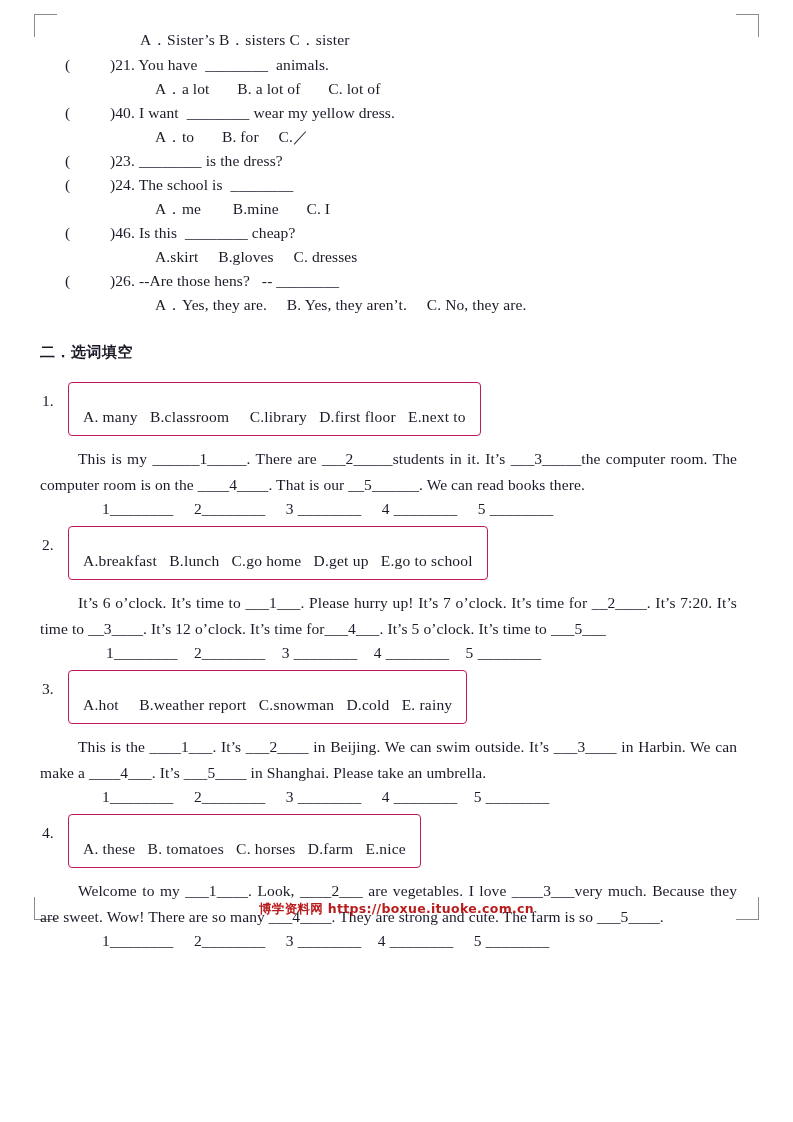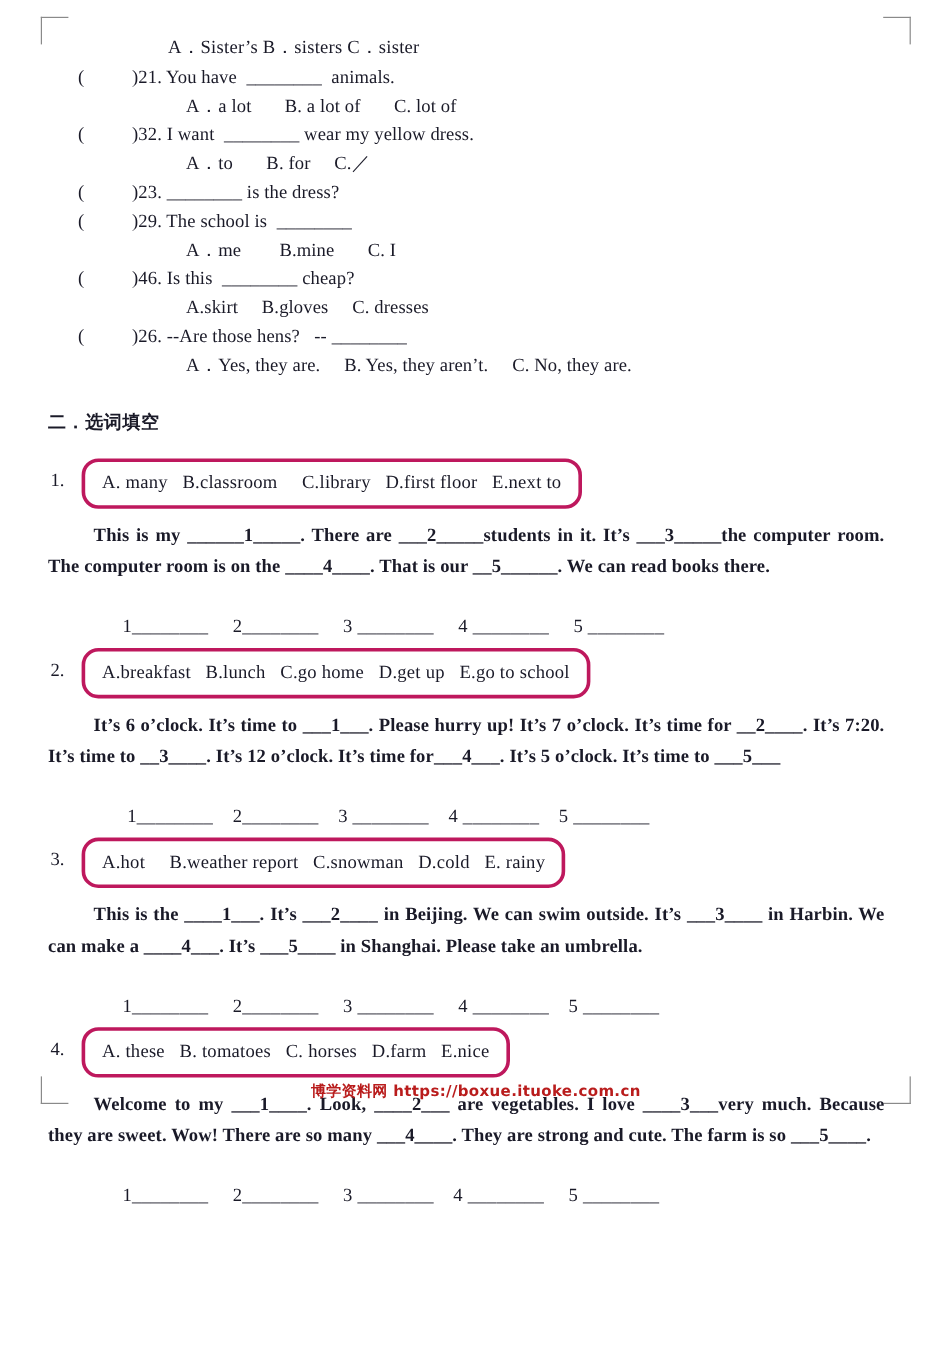--- a/index.html
+++ b/index.html
@@ -92,41 +92,40 @@
     align-items: flex-start;
   }
   .bank-num {
     width: 26px;
     flex: 0 0 26px;
     font-size: 15.5px;
     line-height: 38px;
     padding-left: 2px;
   }
   .bank-box {
-    border: 3px solid #be185d;
-    border-radius: 14px;
-    padding: 8px 14px 9px 14px;
+    border: 1px solid #be185d;
+    border-radius: 4px;
+    padding: 24px 14px 9px 14px;
     font-size: 15.5px;
     line-height: 19px;
     white-space: pre;
     letter-spacing: 0.2px;
     display: inline-block;
   }
   .para {
     margin: 10px 16px 0 0;
     font-size: 15.5px;
     line-height: 26px;
     text-align: justify;
     text-justify: inter-word;
     letter-spacing: 0.1px;
-    font-weight: bold;
   }
   .para .ind { display: inline-block; width: 38px; }
   .ans-line {
-    margin-top: 26px;
+    margin-top: 0;
     padding-left: 62px;
     font-size: 15.5px;
     line-height: 22px;
     white-space: pre;
     letter-spacing: 0.2px;
   }
 
   
   .footer {
     position: absolute;
@@ -152,23 +151,23 @@
 
   <div class="content">
 
     <div>
       <div class="mc-lead">A．Sister’s     B．sisters     C．sister</div>
 
     </div>
 
     <div id="mc-list">
         <div class="mc-row"><span class="mc-q">(          )21. You have  ________  animals.</span><span class="mc-opts">A．a lot       B. a lot of       C. lot of</span></div>
-        <div class="mc-row"><span class="mc-q">(          )32. I want  ________ wear my yellow dress.</span><span class="mc-opts">A．to       B. for     C.／</span></div>
+        <div class="mc-row"><span class="mc-q">(          )40. I want  ________ wear my yellow dress.</span><span class="mc-opts">A．to       B. for     C.／</span></div>
         <div class="mc-row"><span class="mc-q">(          )23. ________ is the dress?</span></div>
-        <div class="mc-row"><span class="mc-q">(          )29. The school is  ________</span><span class="mc-opts">A．me        B.mine       C. I</span></div>
+        <div class="mc-row"><span class="mc-q">(          )24. The school is  ________</span><span class="mc-opts">A．me        B.mine       C. I</span></div>
         <div class="mc-row"><span class="mc-q">(          )46. Is this  ________ cheap?</span><span class="mc-opts">A.skirt     B.gloves     C. dresses</span></div>
         <div class="mc-row"><span class="mc-q">(          )26. --Are those hens?   -- ________</span><span class="mc-opts">A．Yes, they are.     B. Yes, they aren’t.     C. No, they are.</span></div>
       </div>
 
     <div class="sec-head">二．选词填空</div>
 
     <div id="fill-blocks">
         <div class="block">
           <div class="bank-line">
             <div class="bank-num">1.</div>

